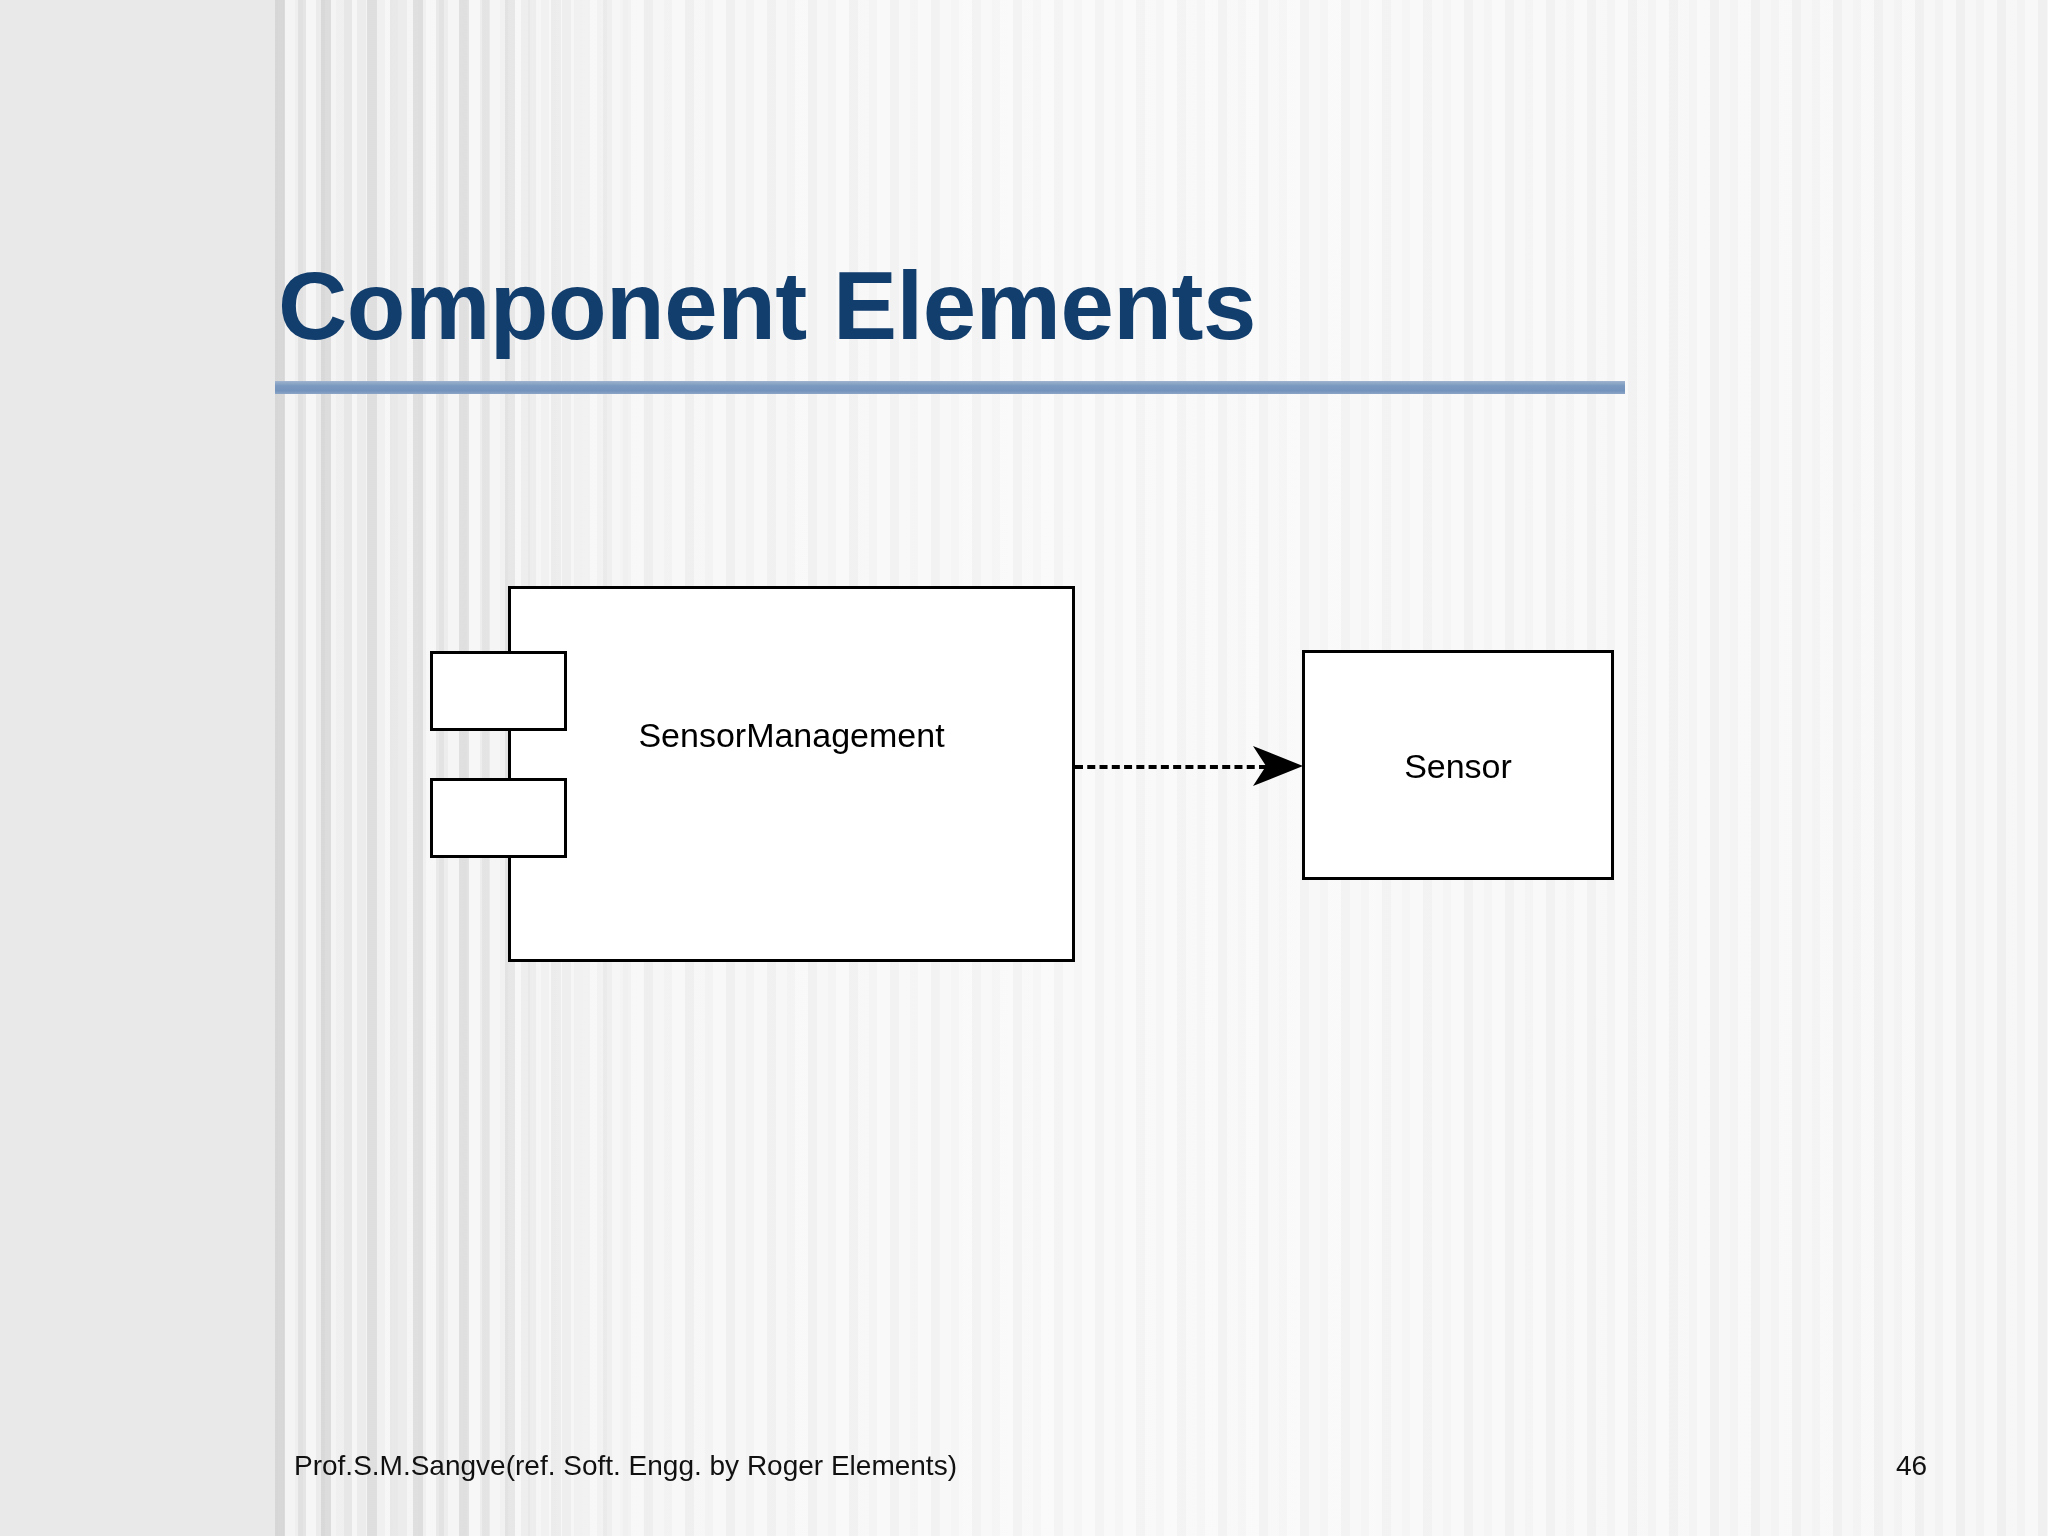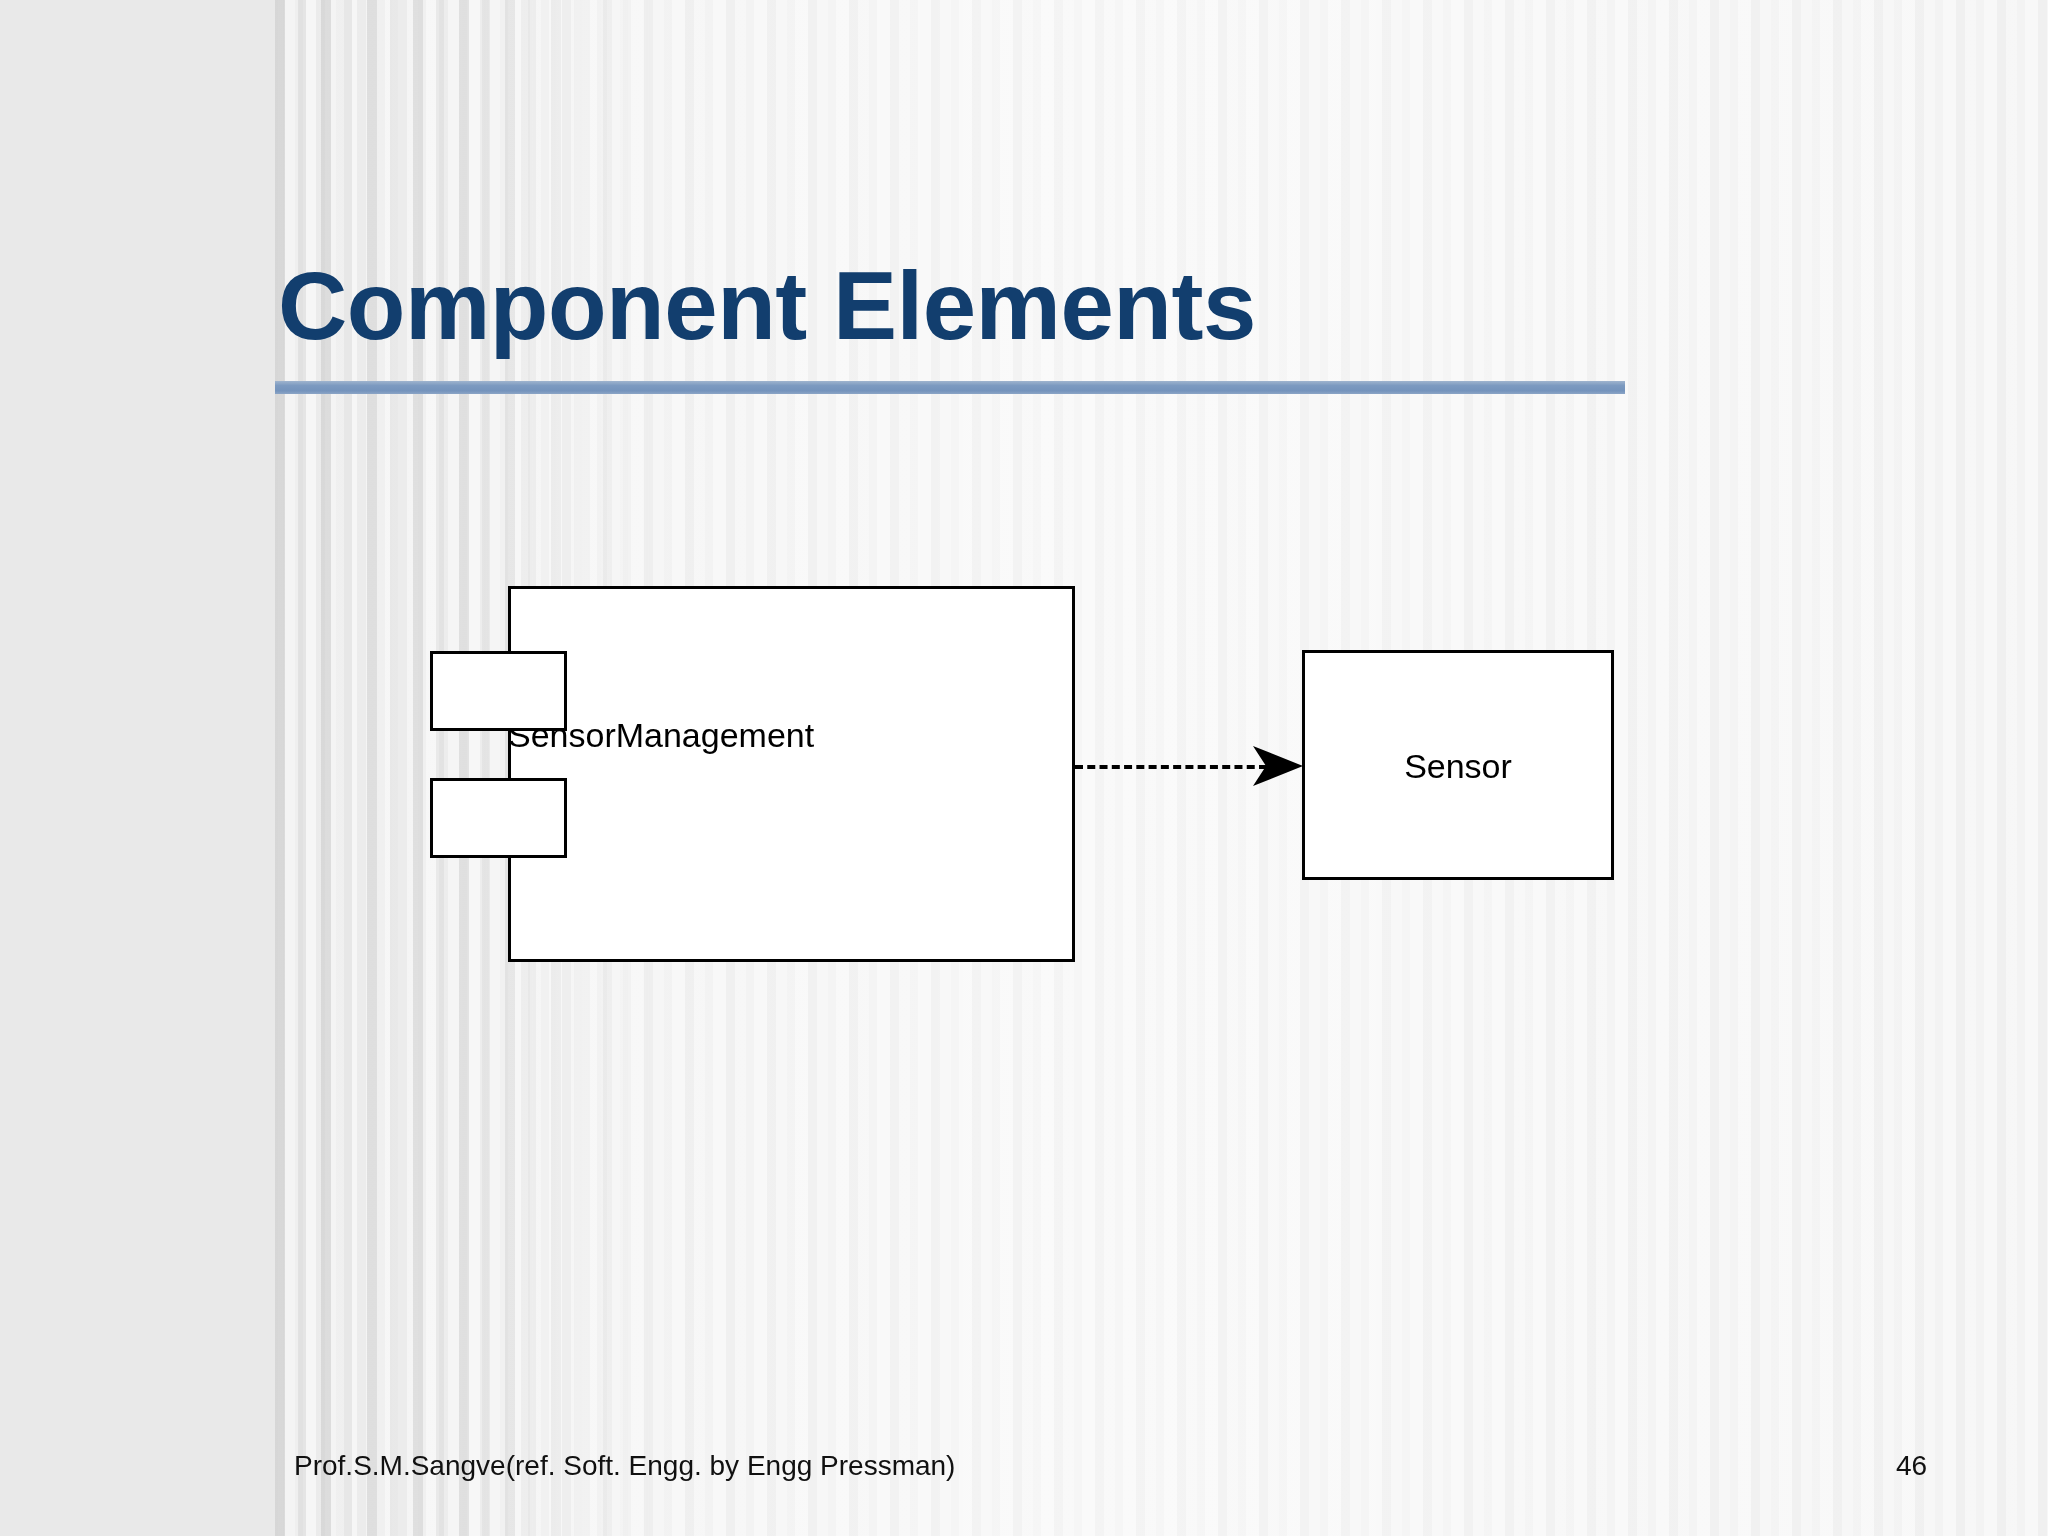--- a/index.html
+++ b/index.html
@@ -124,21 +124,21 @@
     top: 778px;
     width: 137px;
     height: 80px;
     z-index: 3;
   }
   .component-label {
     position: absolute;
     left: 508px;
     top: 716px;
     width: 567px;
-    text-align: left;
+    text-align: center;
     font-size: 34px;
     color: #000000;
     white-space: nowrap;
   }
 
   
   #sensor-box {
     left: 1302px;
     top: 650px;
     width: 312px;
@@ -218,17 +218,17 @@
     <svg class="dep-arrow" viewBox="0 0 52 44">
       <path d="M 0 2 L 50 22 L 0 42 L 13 22 Z" fill="#000000"></path>
     </svg>
 
     <div class="node-box" id="sensor-box"></div>
 
     <div class="sensor-label">Sensor</div>
 
   </div>
 
-  <div class="footer-credit">Prof.S.M.Sangve(ref. Soft. Engg. by Engg Pressman)</div>
+  <div class="footer-credit">Prof.S.M.Sangve(ref. Soft. Engg. by Roger Elements)</div>
 
   <div class="footer-pagenum">46</div>
 
 </div>
 
 </body></html>

